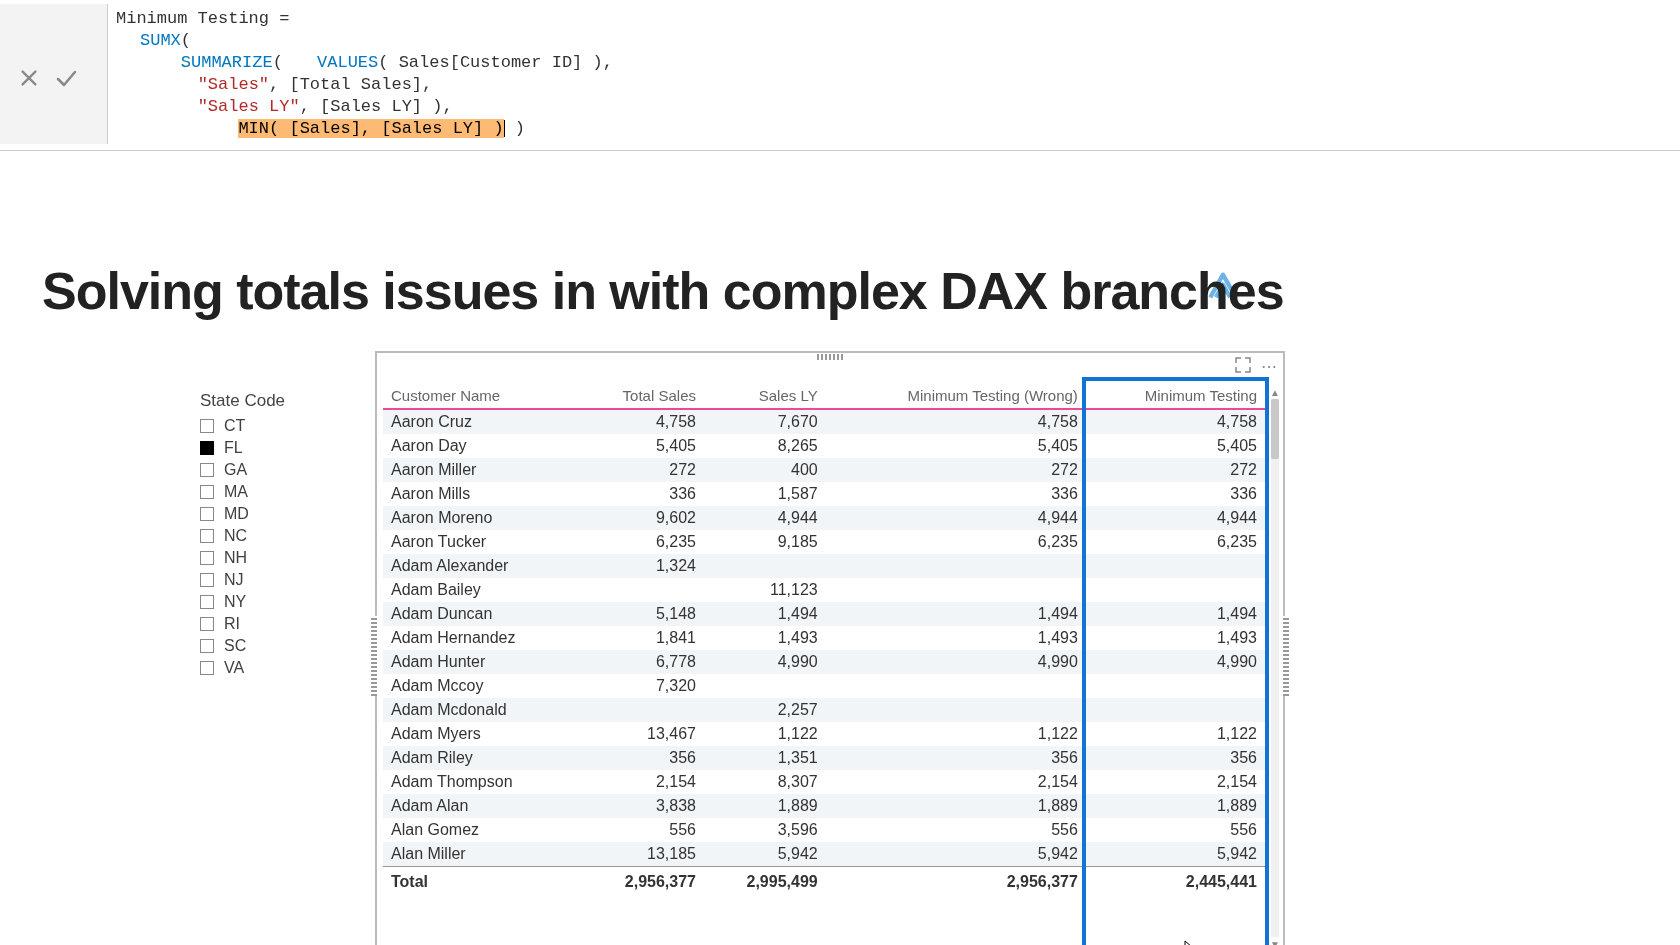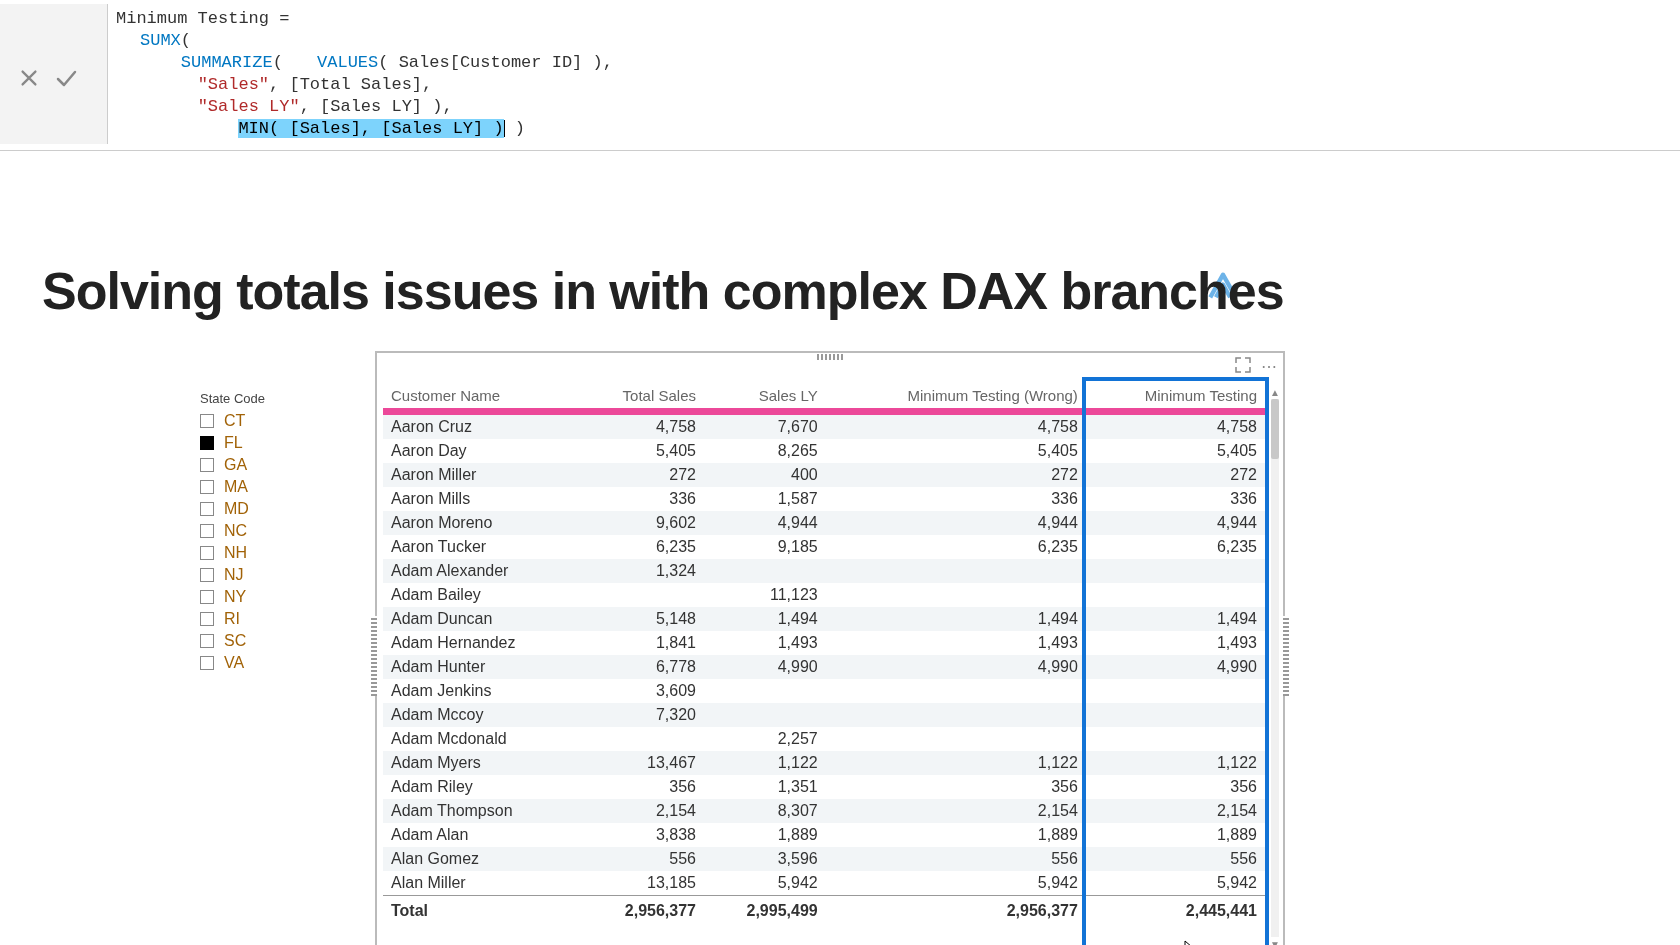--- a/index.html
+++ b/index.html
@@ -39,21 +39,21 @@
     padding: 4px 8px;
     font-family: Consolas, "Courier New", monospace;
     font-size: 17px;
     line-height: 22px;
     white-space: pre;
     color: #333;
   }
   .kw-fn     { color: #0077c2; margin-left: 24px; }
   .kw-str    { color: #b02a2a; }
   .sel {
-    background: #7dd3fc;
+    background: #fdba74;
     color: #000;
   }
   .caret {
     border-right: 1px solid #000;
     display: inline-block;
     height: 17px;
     vertical-align: middle;
   }
 
   
@@ -75,31 +75,31 @@
   }
 
   
   .slicer {
     position: absolute;
     left: 200px;
     top: 240px;
     width: 140px;
   }
   .slicer-title {
-    font-size: 13px;
+    font-size: 17px;
     color: #444;
     margin-bottom: 4px;
   }
   .slicer-item {
     display: flex;
     align-items: center;
     gap: 10px;
     padding: 2px 0;
     font-size: 16px;
-    color: #a16207;
+    color: #404040;
   }
   .chk {
     width: 14px; height: 14px;
     border: 1px solid #888;
     background: #fff;
   }
   .chk.checked { background: #000; border-color: #000; }
 
   
   .visual {
@@ -136,21 +136,21 @@
   table.data {
     width: 100%;
     border-collapse: collapse;
     font-size: 16px;
     color: #333;
   }
   table.data th {
     text-align: left;
     font-weight: 400;
     color: #666;
-    border-bottom: 7px solid #ec4899;
+    border-bottom: 2px solid #ec4899;
     padding: 4px 8px;
     background: #fff;
     font-size: 15px;
     white-space: nowrap;
   }
   table.data th.num, table.data td.num { text-align: right; }
   table.data td {
     padding: 3px 8px;
     white-space: nowrap;
   }
@@ -408,27 +408,20 @@
               <td class="num">1,493</td>
             </tr>
             <tr>
               <td>Adam Hunter</td>
               <td class="num">6,778</td>
               <td class="num">4,990</td>
               <td class="num">4,990</td>
               <td class="num">4,990</td>
             </tr>
             <tr>
-              <td>Adam Jenkins</td>
-              <td class="num">3,609</td>
-              <td class="num"></td>
-              <td class="num"></td>
-              <td class="num"></td>
-            </tr>
-            <tr>
               <td>Adam Mccoy</td>
               <td class="num">7,320</td>
               <td class="num"></td>
               <td class="num"></td>
               <td class="num"></td>
             </tr>
             <tr>
               <td>Adam Mcdonald</td>
               <td class="num"></td>
               <td class="num">2,257</td>

